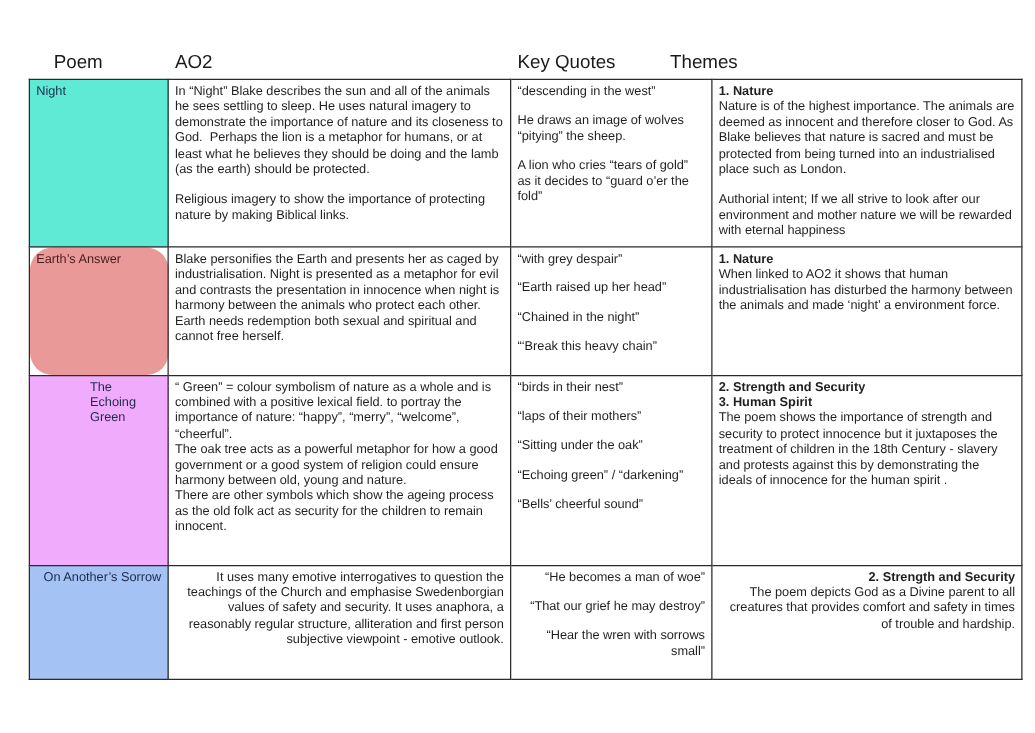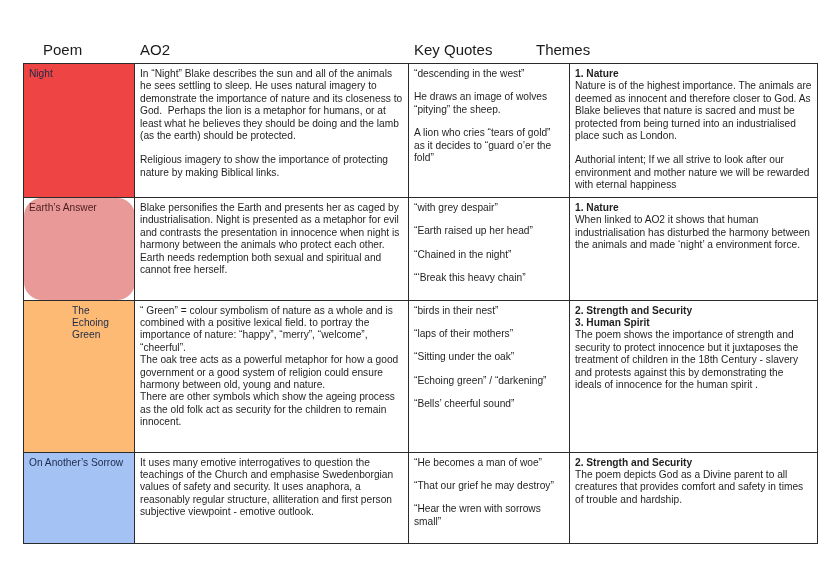--- a/index.html
+++ b/index.html
@@ -9,21 +9,21 @@
     .hdr { position: absolute; top: 0; font-size: 15px; color: #1a1a1a; }
     .hdr.poem { left: 43px; }
     .hdr.ao2 { left: 140px; }
     .hdr.quotes { left: 414px; }
     .hdr.themes { left: 536px; }
     table.grid { position: absolute; left: 23px; top: 63px; width: 794px;
                  border-collapse: collapse; table-layout: fixed; }
     table.grid td { border: 1px solid #2b2b2b; vertical-align: top;
                     font-size: 10.2px; line-height: 12.4px; padding: 4px 5px 4px 5px; }
     col.c1 { width: 111px; } col.c2 { width: 274px; } col.c3 { width: 161px; } col.c4 { width: 248px; }
-    tr.r1 { height: 134px; } tr.r2 { height: 100px; } tr.r3 { height: 152px; } tr.r4 { height: 86px; }
+    tr.r1 { height: 134px; } tr.r2 { height: 100px; } tr.r3 { height: 152px; } tr.r4 { height: 86px; text-align: right; }
     td.poem-cell { color: #1c2a4a; }
     td.blue { background: #a4c2f4; }
     td.red { background: #ea9999; color: #4a1c1c; border-radius: 18px; }
     .para { margin: 0; white-space: pre-wrap; }
     .gap { margin-top: 12px; }
     .q { margin: 0 0 11px 0; }
     .theme-title { font-weight: bold; margin: 0; }
   </style>
 </head>
 <body>
@@ -37,21 +37,21 @@
 
 <table class="grid">
   <colgroup>
       <col class="c1">
       <col class="c2">
       <col class="c3">
       <col class="c4">
     </colgroup>
   <tbody id="tbody">
       <tr class="r1">
-        <td class="poem-cell blue" style="background: #ef4444; margin-top: 20px;"><span>Night</span></td>
+        <td class="poem-cell blue" style="background: #5eead4; margin-top: 20px;"><span>Night</span></td>
         <td>
           <p class="para">In “Night” Blake describes the sun and all of the animals he sees settling to sleep. He uses natural imagery to demonstrate the importance of nature and its closeness to God.  Perhaps the lion is a metaphor for humans, or at least what he believes they should be doing and the lamb (as the earth) should be protected.</p>
           <p class="para gap">Religious imagery to show the importance of protecting nature by making Biblical links.</p>
         </td>
         <td>
           <p class="q">“descending in the west”</p>
           <p class="q">He draws an image of wolves “pitying” the sheep.</p>
           <p class="q">A lion who cries “tears of gold” as it decides to “guard o’er the fold”</p>
         </td>
         <td>
@@ -71,21 +71,21 @@
           <p class="q">“Earth raised up her head”</p>
           <p class="q">“Chained in the night”</p>
           <p class="q">“‘Break this heavy chain”</p>
         </td>
         <td>
           <p class="theme-title">1. Nature</p>
           <p class="para">When linked to AO2 it shows that human industrialisation has disturbed the harmony between the animals and made ‘night’ a environment force.</p>
         </td>
       </tr>
       <tr class="r3">
-        <td class="poem-cell blue" style="background: #fdba74; padding-left: 48px;"><span>The Echoing Green</span></td>
+        <td class="poem-cell blue" style="background: #f0abfc; padding-left: 48px;"><span>The Echoing Green</span></td>
         <td>
           <p class="para">“ Green” = colour symbolism of nature as a whole and is combined with a positive lexical field. to portray the importance of nature: “happy”, “merry”, “welcome”, “cheerful”.
 The oak tree acts as a powerful metaphor for how a good government or a good system of religion could ensure harmony between old, young and nature.
 There are other symbols which show the ageing process as the old folk act as security for the children to remain innocent.</p>
         </td>
         <td>
           <p class="q">“birds in their nest”</p>
           <p class="q">“laps of their mothers”</p>
           <p class="q">“Sitting under the oak”</p>
           <p class="q">“Echoing green” / “darkening”</p>

